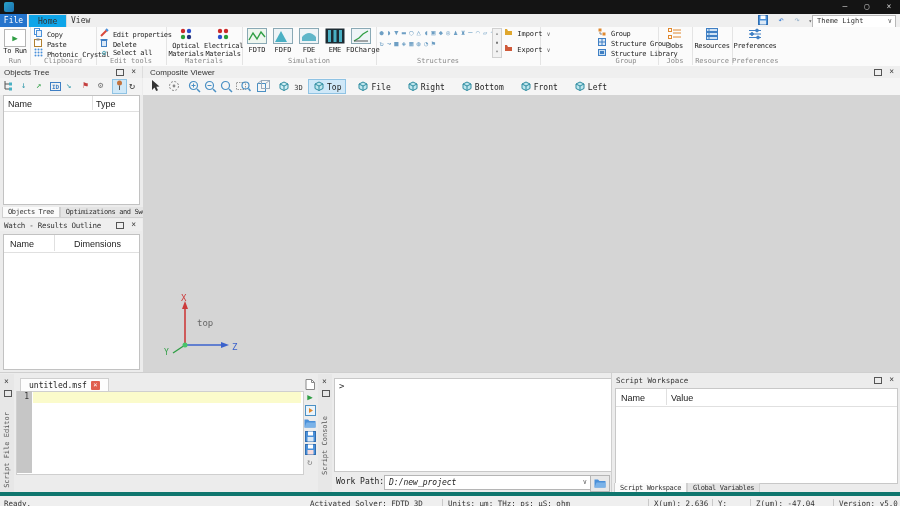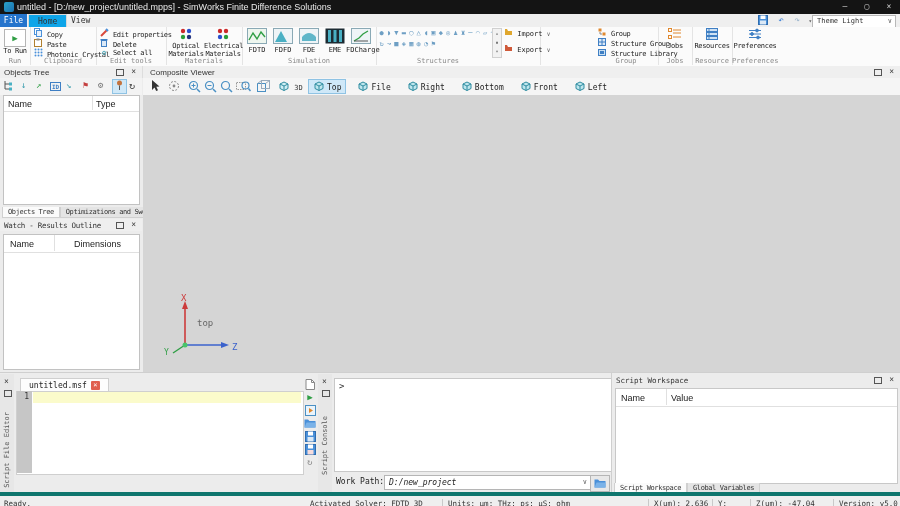--- a/index.html
+++ b/index.html
@@ -72,21 +72,20 @@
 
   svg{display:inline-block;}
 </style>
 </head>
 <body>
 
 <div id="app">
 
   <div class="abs" id="titlebar">
     <span id="app-ico"></span>
-    <span class="ttl sans">untitled - [D:/new_project/untitled.mpps] - SimWorks Finite Difference Solutions</span>
     <span class="winbtn" id="win-min" style="right:44px;">—</span>
     <span class="winbtn" id="win-max" style="right:22px;">▢</span>
     <span class="winbtn" id="win-close" style="right:0;">×</span>
   </div>
 
   <div class="abs" id="tabrow">
     <span id="file-btn">File</span>
     <span class="ribtab active" style="left:28px;">Home</span>
     <span class="ribtab" style="left:62px;">View</span>
     <span class="qa" style="right:132px;">

